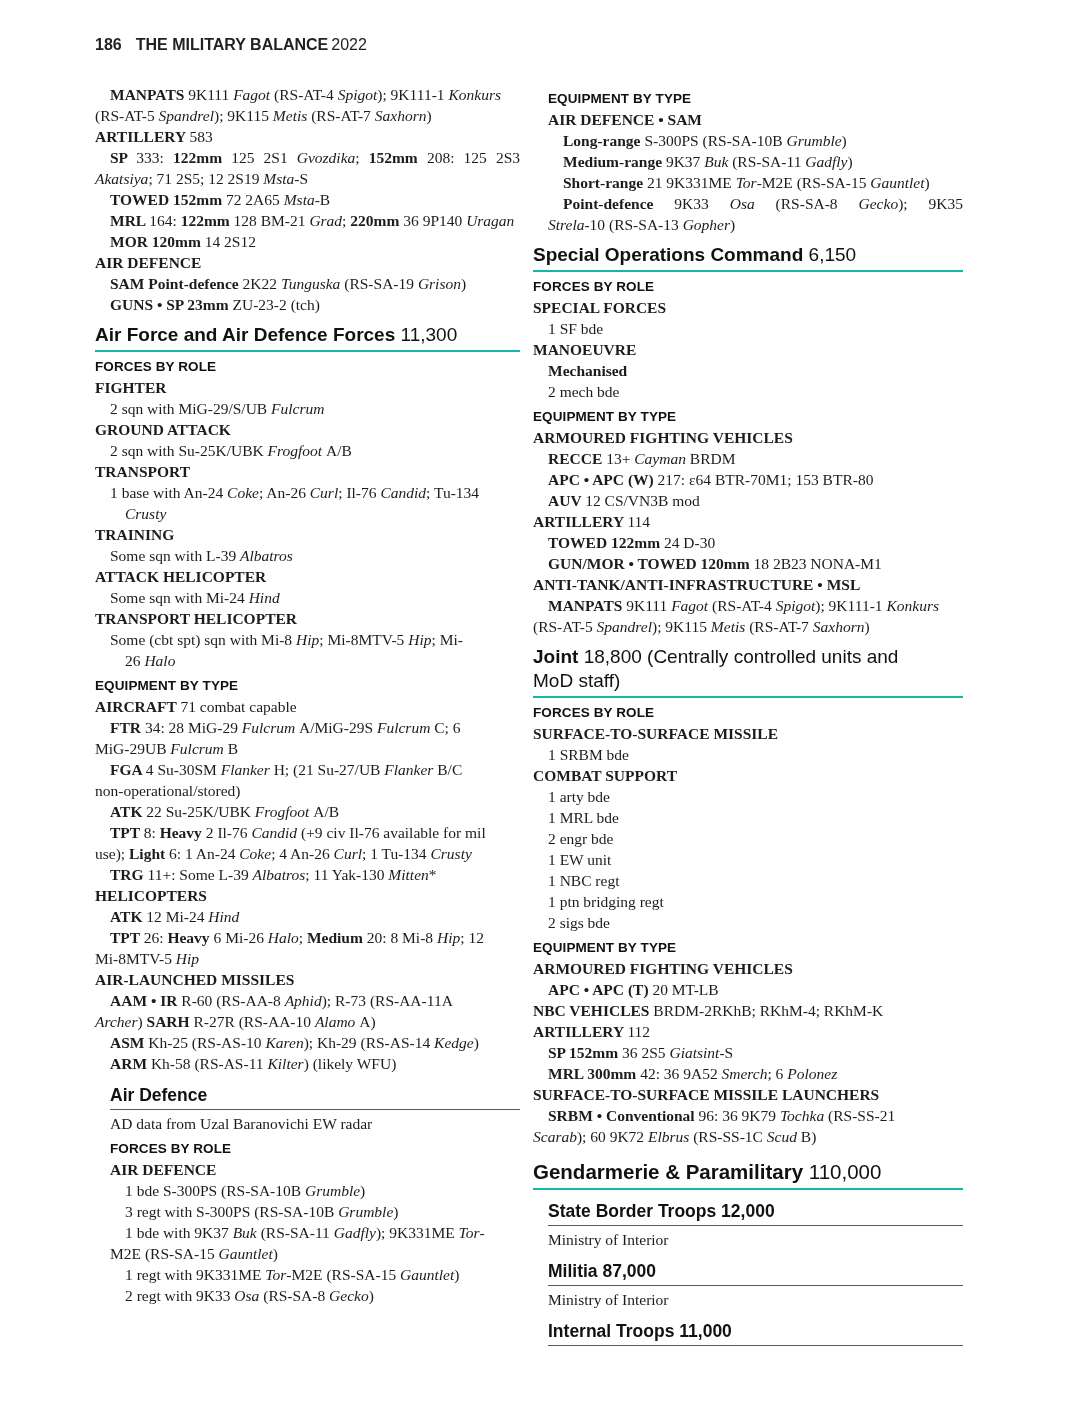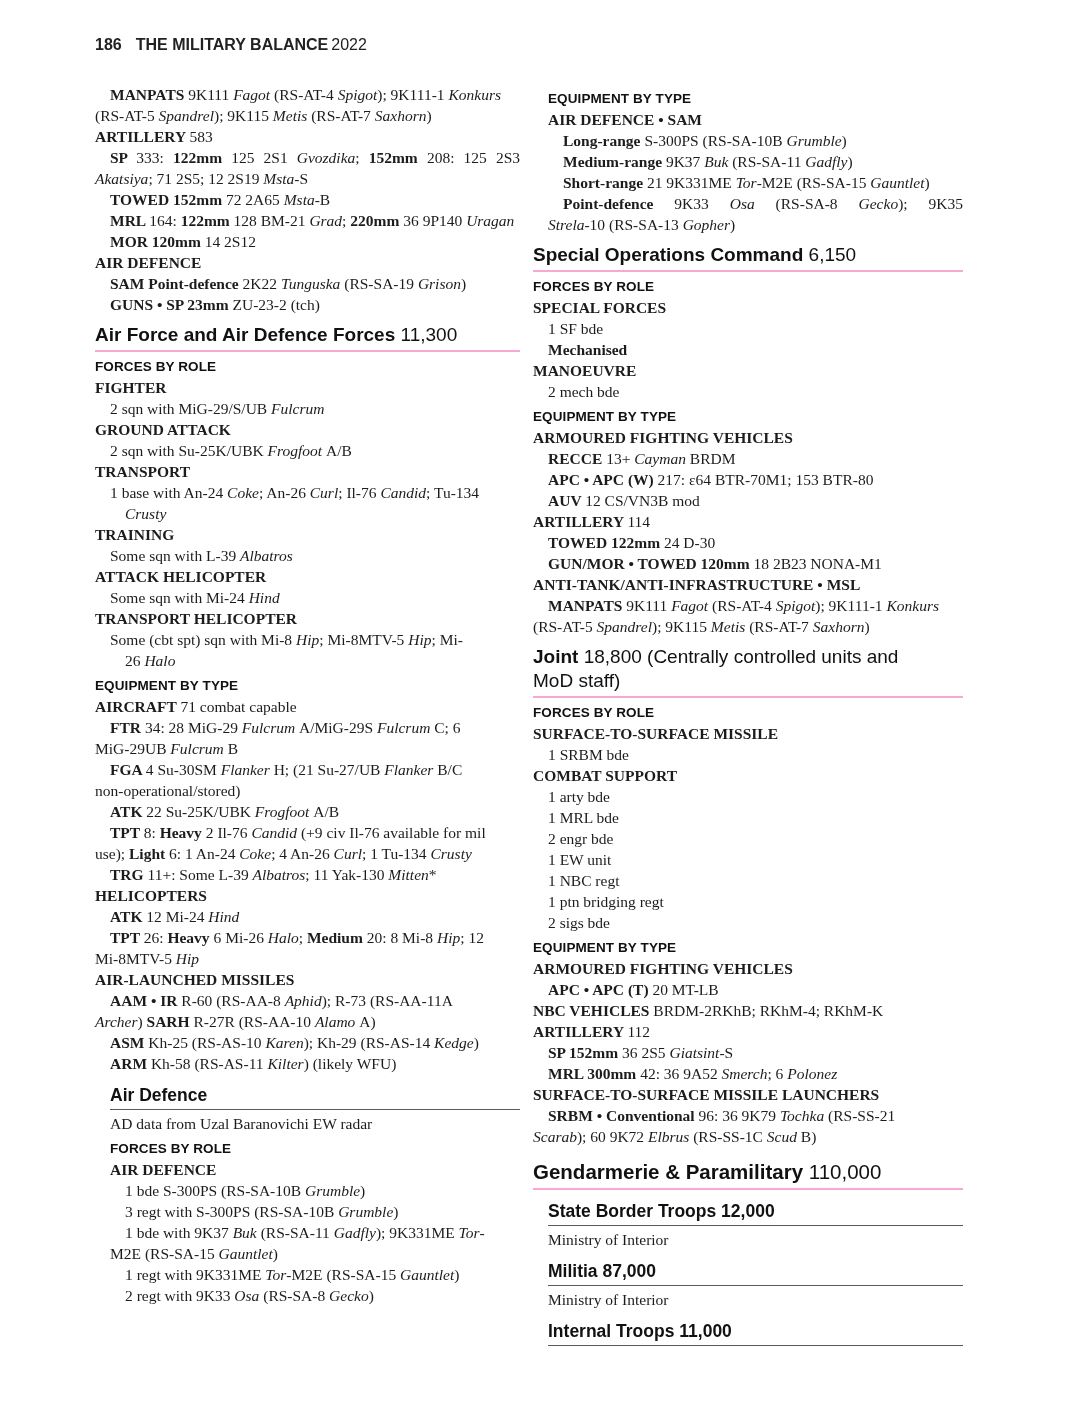--- a/index.html
+++ b/index.html
@@ -34,21 +34,21 @@
 
   .label{
     font-family:"Liberation Sans", sans-serif;
     font-weight:bold;font-size:13.5px;line-height:21px;
     margin-top:4px;color:#111;letter-spacing:0.1px;
   }
 
   .h1{
     font-family:"Liberation Sans", sans-serif;
     font-weight:bold;font-size:19px;line-height:24px;
-    border-bottom:2px solid #f9a8d4;
+    border-bottom:2px solid #14b8a6;
     padding-bottom:3px;margin:8px 0 3px 0;color:#111;
   }
   .h1 .r{font-weight:400;}
   .h1.big{font-size:20.5px;line-height:26px;margin-top:12px;}
 
   .h2{
     font-family:"Liberation Sans", sans-serif;
     font-weight:bold;font-size:17.5px;line-height:22px;
     border-bottom:1.5px solid #5a5a5a;
     padding-bottom:3px;margin:10px 0 3px 15px;color:#111;
@@ -126,22 +126,22 @@
         <div class="line ind1"><span class="b">AIR DEFENCE • SAM</span></div>
         <div class="line ind2"><span class="b">Long-range </span><span class="r">S-300PS (RS-SA-10B </span><span class="i">Grumble</span><span class="r">)</span></div>
         <div class="line ind2"><span class="b">Medium-range </span><span class="r">9K37 </span><span class="i">Buk </span><span class="r">(RS-SA-11 </span><span class="i">Gadfly</span><span class="r">)</span></div>
         <div class="line ind2"><span class="b">Short-range </span><span class="r">21 9K331ME </span><span class="i">Tor</span><span class="r">-M2E (RS-SA-15 </span><span class="i">Gauntlet</span><span class="r">)</span></div>
         <div class="line ind2 j"><span class="b">Point-defence </span><span class="r">9K33 </span><span class="i">Osa </span><span class="r">(RS-SA-8 </span><span class="i">Gecko</span><span class="r">); 9K35</span></div>
         <div class="line ind1"><span class="i">Strela</span><span class="r">-10 (RS-SA-13 </span><span class="i">Gopher</span><span class="r">)</span></div>
         <div class="h1"><span class="b">Special Operations Command </span><span class="r">6,150</span></div>
         <div class="label ind0"><span class="b">FORCES BY ROLE</span></div>
         <div class="line ind0"><span class="b">SPECIAL FORCES</span></div>
         <div class="line ind1"><span class="r">1 SF bde</span></div>
+        <div class="line ind0"><span class="b">MANOEUVRE</span></div>
         <div class="line ind1"><span class="b">Mechanised</span></div>
-        <div class="line ind0"><span class="b">MANOEUVRE</span></div>
         <div class="line ind1"><span class="r">2 mech bde</span></div>
         <div class="label ind0"><span class="b">EQUIPMENT BY TYPE</span></div>
         <div class="line ind0"><span class="b">ARMOURED FIGHTING VEHICLES</span></div>
         <div class="line ind1"><span class="b">RECCE </span><span class="r">13+ </span><span class="i">Cayman </span><span class="r">BRDM</span></div>
         <div class="line ind1"><span class="b">APC • APC (W) </span><span class="r">217: ε64 BTR-70M1; 153 BTR-80</span></div>
         <div class="line ind1"><span class="b">AUV </span><span class="r">12 CS/VN3B mod</span></div>
         <div class="line ind0"><span class="b">ARTILLERY </span><span class="r">114</span></div>
         <div class="line ind1"><span class="b">TOWED 122mm </span><span class="r">24 D-30</span></div>
         <div class="line ind1"><span class="b">GUN/MOR • TOWED 120mm </span><span class="r">18 2B23 NONA-M1</span></div>
         <div class="line ind0"><span class="b">ANTI-TANK/ANTI-INFRASTRUCTURE • MSL</span></div>

